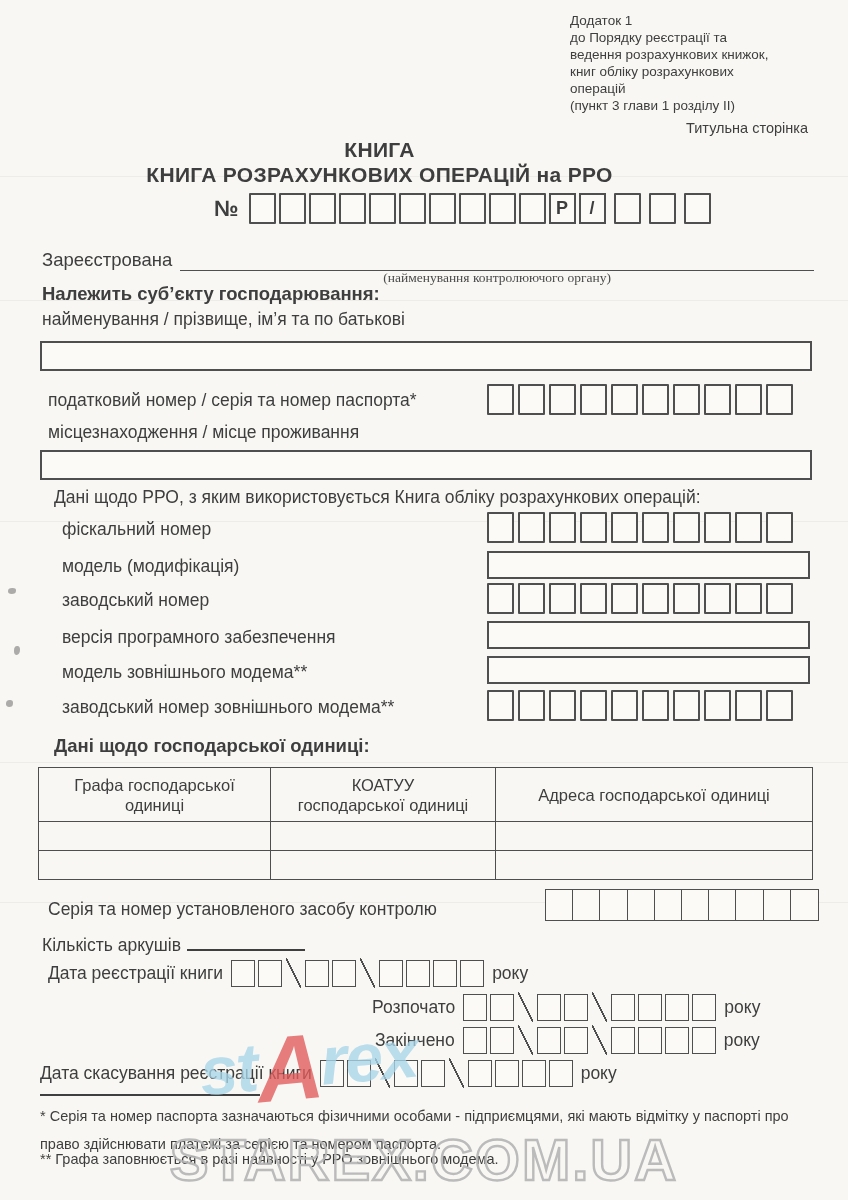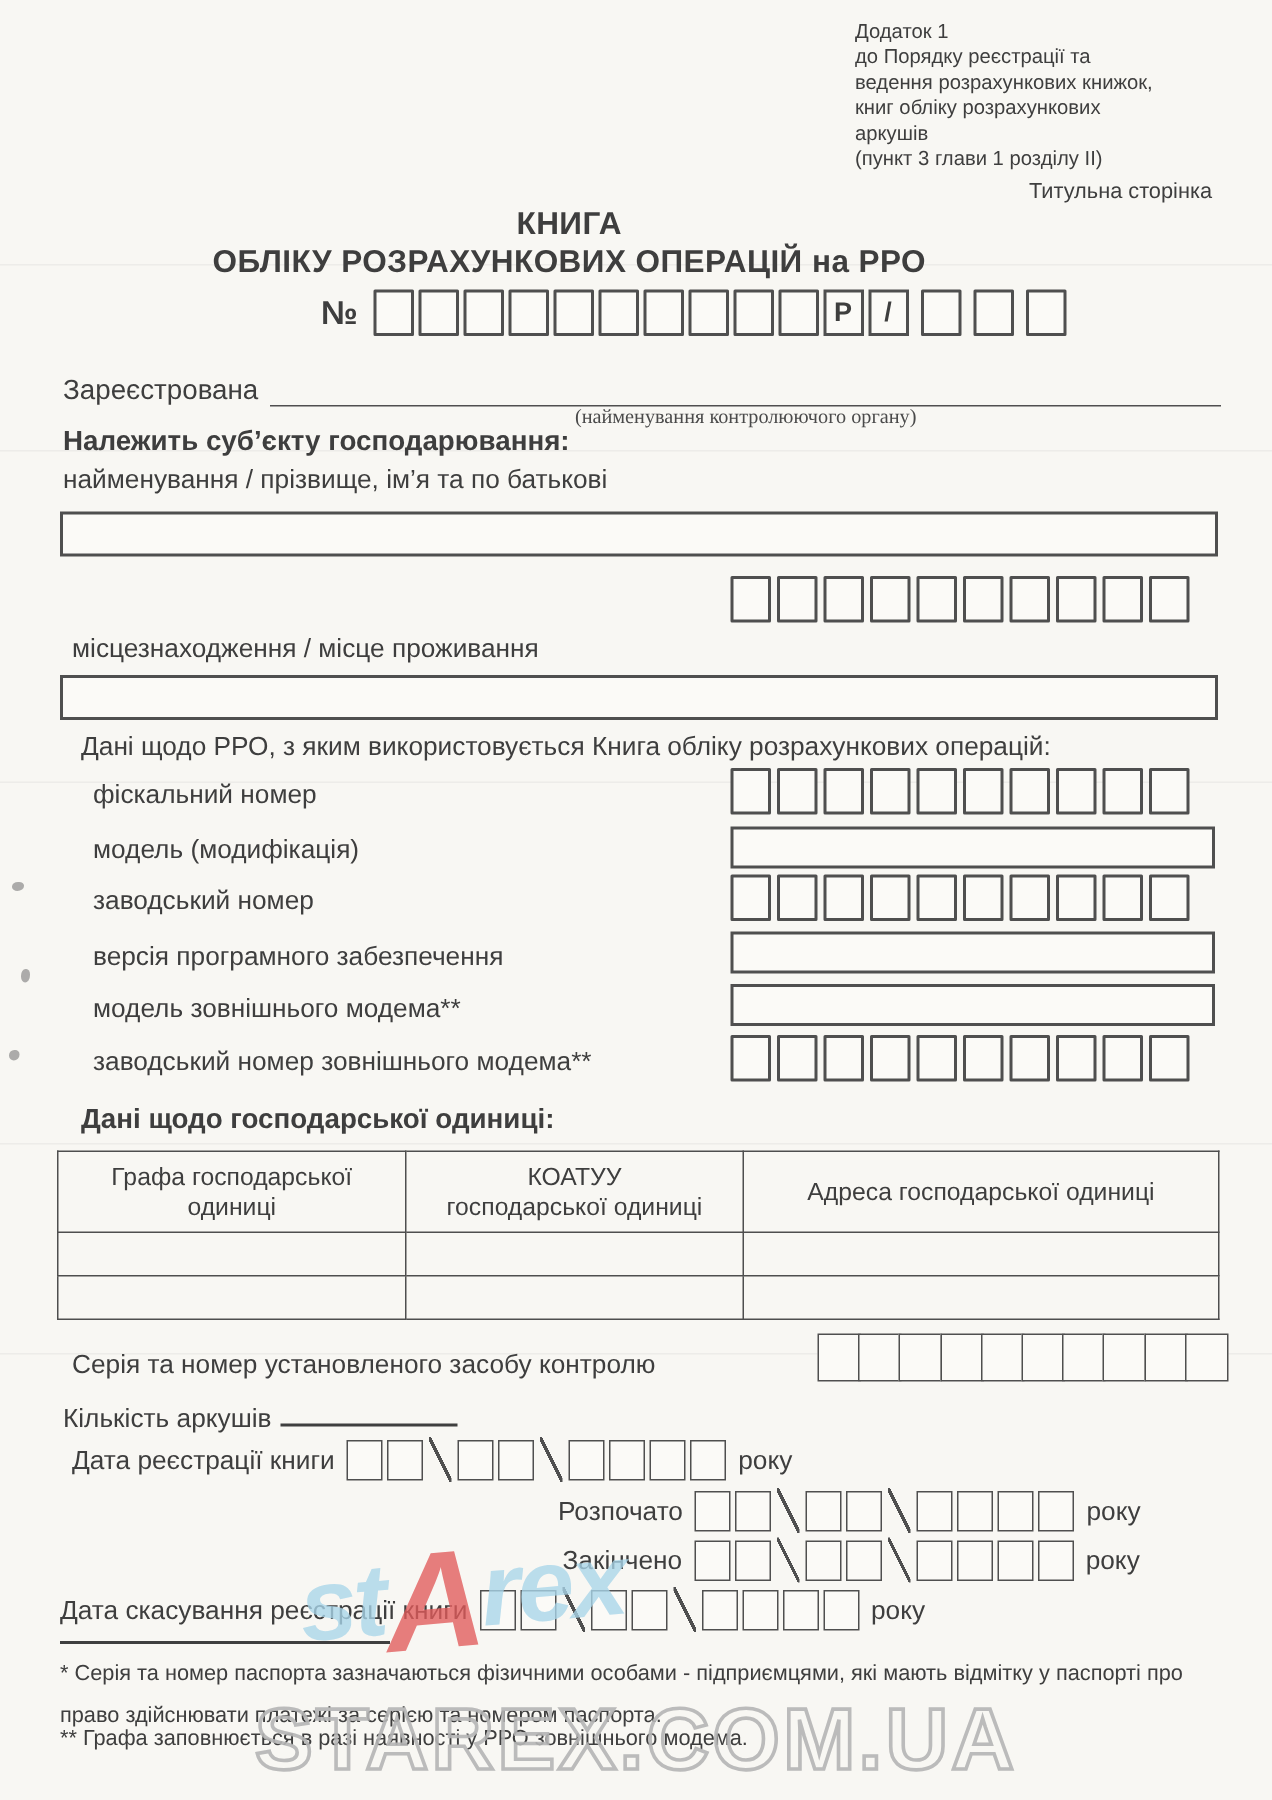--- a/index.html
+++ b/index.html
@@ -74,28 +74,28 @@
   <div class="bleed-line" style="top:902px"></div>
   <div class="speck" style="left:8px;top:588px;width:8px;height:6px"></div>
   <div class="speck" style="left:14px;top:646px;width:6px;height:9px"></div>
   <div class="speck" style="left:6px;top:700px;width:7px;height:7px"></div>
 
   <div class="abs appendix">
     <div>Додаток 1</div>
     <div>до Порядку реєстрації та</div>
     <div>ведення розрахункових книжок,</div>
     <div>книг обліку розрахункових</div>
-    <div>аркушів</div>
+    <div>операцій</div>
     <div>(пункт 3 глави 1 розділу II)</div>
   </div>
   <div class="abs page-type">Титульна сторінка</div>
 
   <div class="abs title">
     <div>КНИГА</div>
-    <div>ОБЛІКУ РОЗРАХУНКОВИХ ОПЕРАЦІЙ на РРО</div>
+    <div>КНИГА РОЗРАХУНКОВИХ ОПЕРАЦІЙ на РРО</div>
   </div>
 
   <div class="abs numrow">
     <span class="num-sign">№</span>
     <span class="box-row g3">
         <span class="cell"></span>
         <span class="cell"></span>
         <span class="cell"></span>
         <span class="cell"></span>
         <span class="cell"></span>
@@ -118,20 +118,21 @@
 
   <div class="abs reg-row">
     <span>Зареєстрована</span>
     <span class="reg-line">
       <span class="reg-hint">(найменування контролюючого органу)</span>
     </span>
   </div>
   <div class="abs lbl" style="left:42px;top:309px">найменування / прізвище, ім’я та по батькові</div>
   <div class="abs field-line" style="left:40px;top:341px;width:772px;height:30px"></div>
 
+  <div class="abs lbl" style="left:48px;top:390px">податковий номер / серія та номер паспорта*</div>
   <div class="abs box-row g4" style="left:487px;top:384px">
       <span class="cell"></span>
       <span class="cell"></span>
       <span class="cell"></span>
       <span class="cell"></span>
       <span class="cell"></span>
       <span class="cell"></span>
       <span class="cell"></span>
       <span class="cell"></span>
       <span class="cell"></span>

